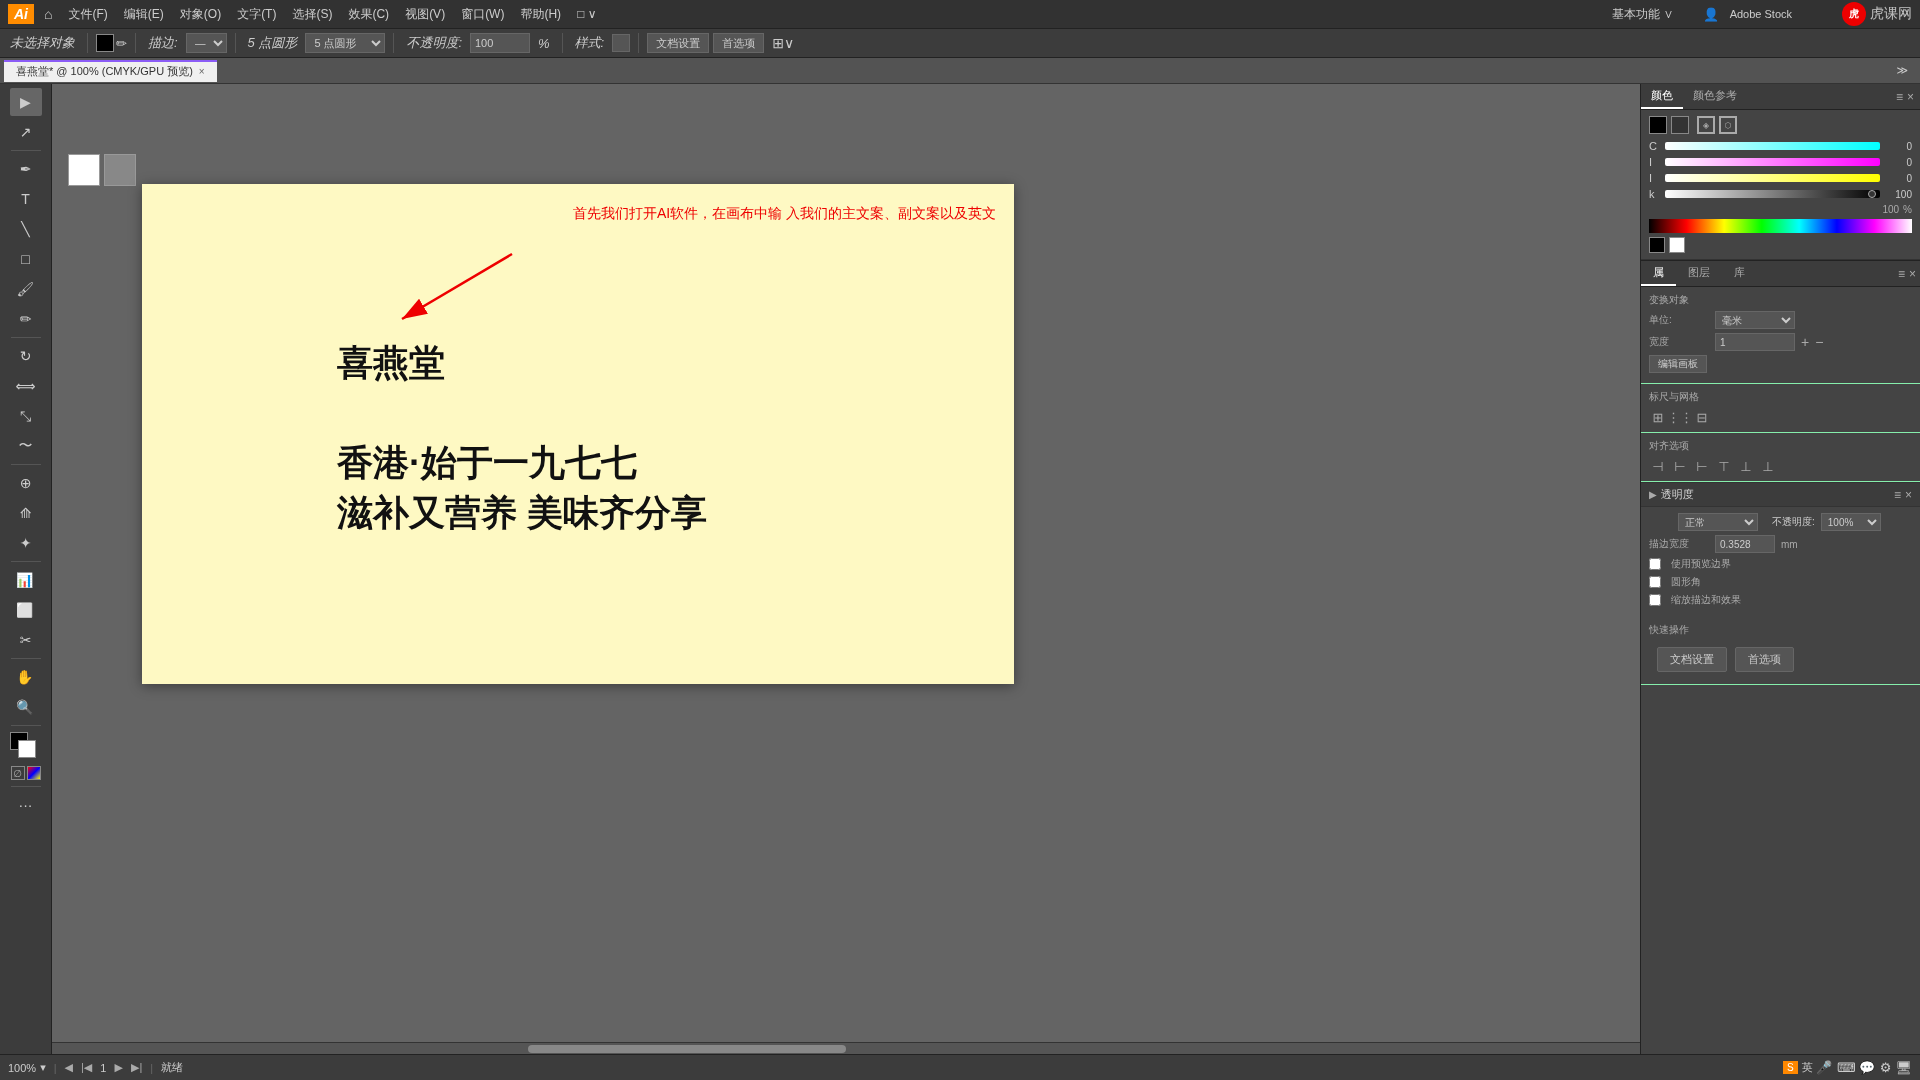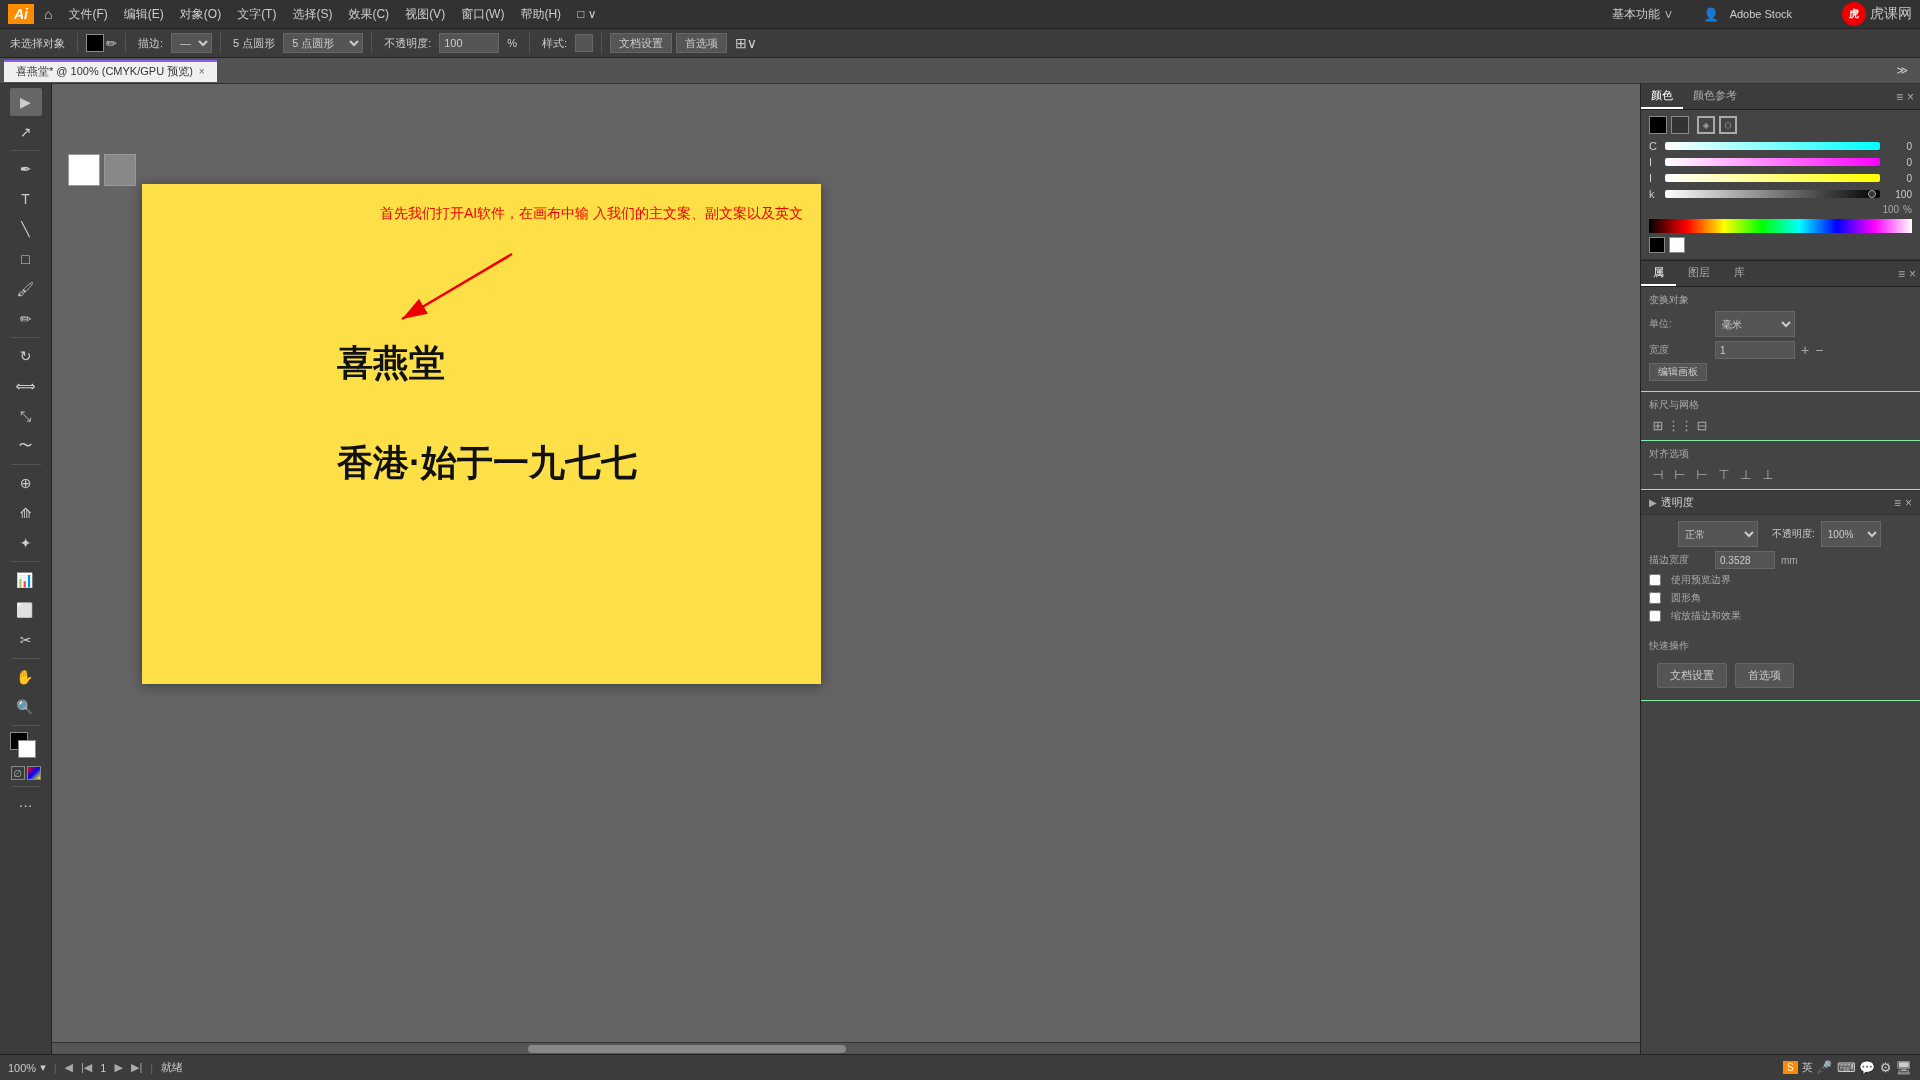--- a/index.html
+++ b/index.html
@@ -55,22 +55,23 @@
       background: #3c3c3c;
       display: flex;
       align-items: center;
       padding: 0 6px;
       gap: 4px;
       border-top: 1px solid #222;
       border-bottom: 1px solid #222;
     }
     .toolbar-label {
       color: #ccc;
-      font-size: 11px;
+      font-size: 13px;
       padding: 0 4px;
+      font-style: italic;
     }
     .toolbar-select {
       height: 20px;
       background: #555;
       border: 1px solid #666;
       color: #ccc;
       font-size: 11px;
       padding: 0 4px;
     }
     .toolbar-input {
@@ -196,23 +197,23 @@
       height: 32px;
       background: #888;
       border: 1px solid #999;
     }
 
     
     #artboard {
       position: absolute;
       top: 100px;
       left: 90px;
-      width: 679px;
+      width: 872px;
       height: 500px;
-      background: #fde047;
+      background: #fef9c3;
       box-shadow: 0 2px 12px rgba(0,0,0,0.4);
     }
 
     
     .annotation-text {
       position: absolute;
       top: 18px;
       right: 18px;
       color: #e00;
       font-size: 14px;
@@ -358,21 +359,21 @@
     .prop-input {
       height: 18px;
       width: 80px;
       background: #555;
       border: 1px solid #666;
       color: #ccc;
       font-size: 10px;
       padding: 0 4px;
     }
     .prop-select {
-      height: 26px;
+      height: 18px;
       background: #555;
       border: 1px solid #666;
       color: #ccc;
       font-size: 10px;
       padding: 0 2px;
     }
     .prop-btn {
       height: 18px;
       padding: 0 8px;
       background: #555;
@@ -627,20 +628,21 @@
         <defs>
           <marker id="arrowhead" markerWidth="10" markerHeight="7" refX="10" refY="3.5" orient="auto">
             <polygon points="0 0, 10 3.5, 0 7" fill="#e00"></polygon>
           </marker>
         </defs>
         <line x1="170" y1="10" x2="60" y2="75" stroke="#e00" stroke-width="2.5" marker-end="url(#arrowhead)"></line>
       </svg>
 
       <div class="brand-title">喜燕堂</div>
       <div class="brand-sub1">香港·始于一九七七</div>
+      <div class="brand-sub2">滋补又营养 美味齐分享</div>
     </div>
 
     <div class="h-scrollbar" style="position:absolute;bottom:0;left:0;right:0;">
       <div class="h-scroll-thumb"></div>
     </div>
 
   </div>
 
   <div id="right-panel">
 

